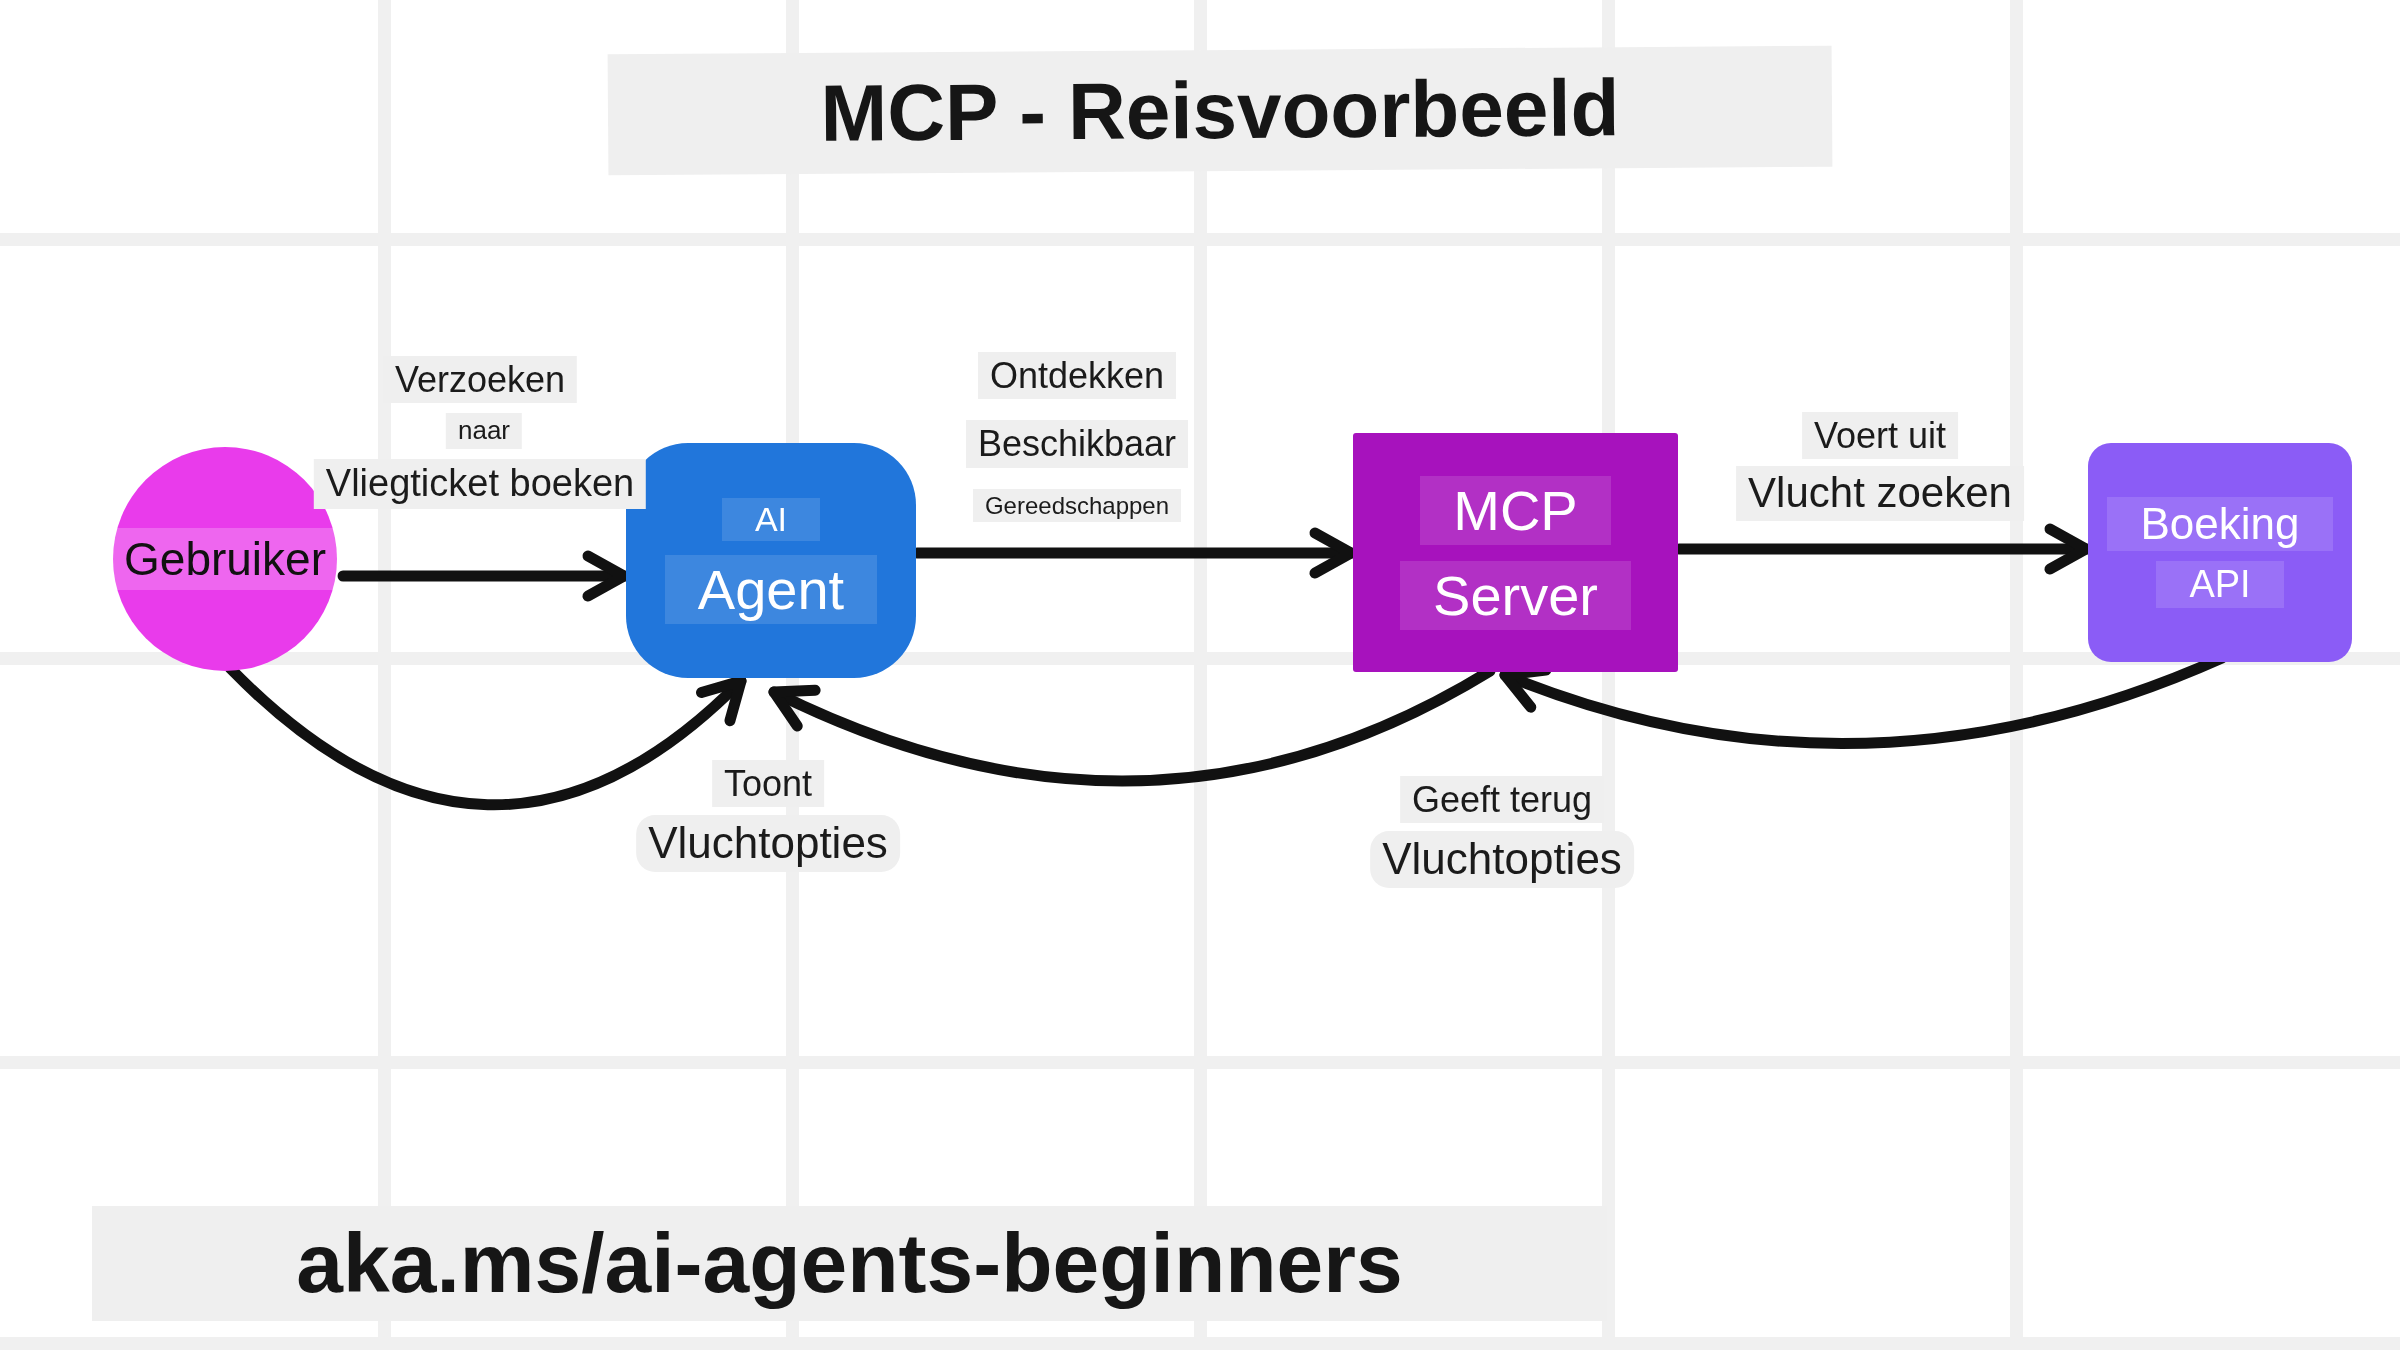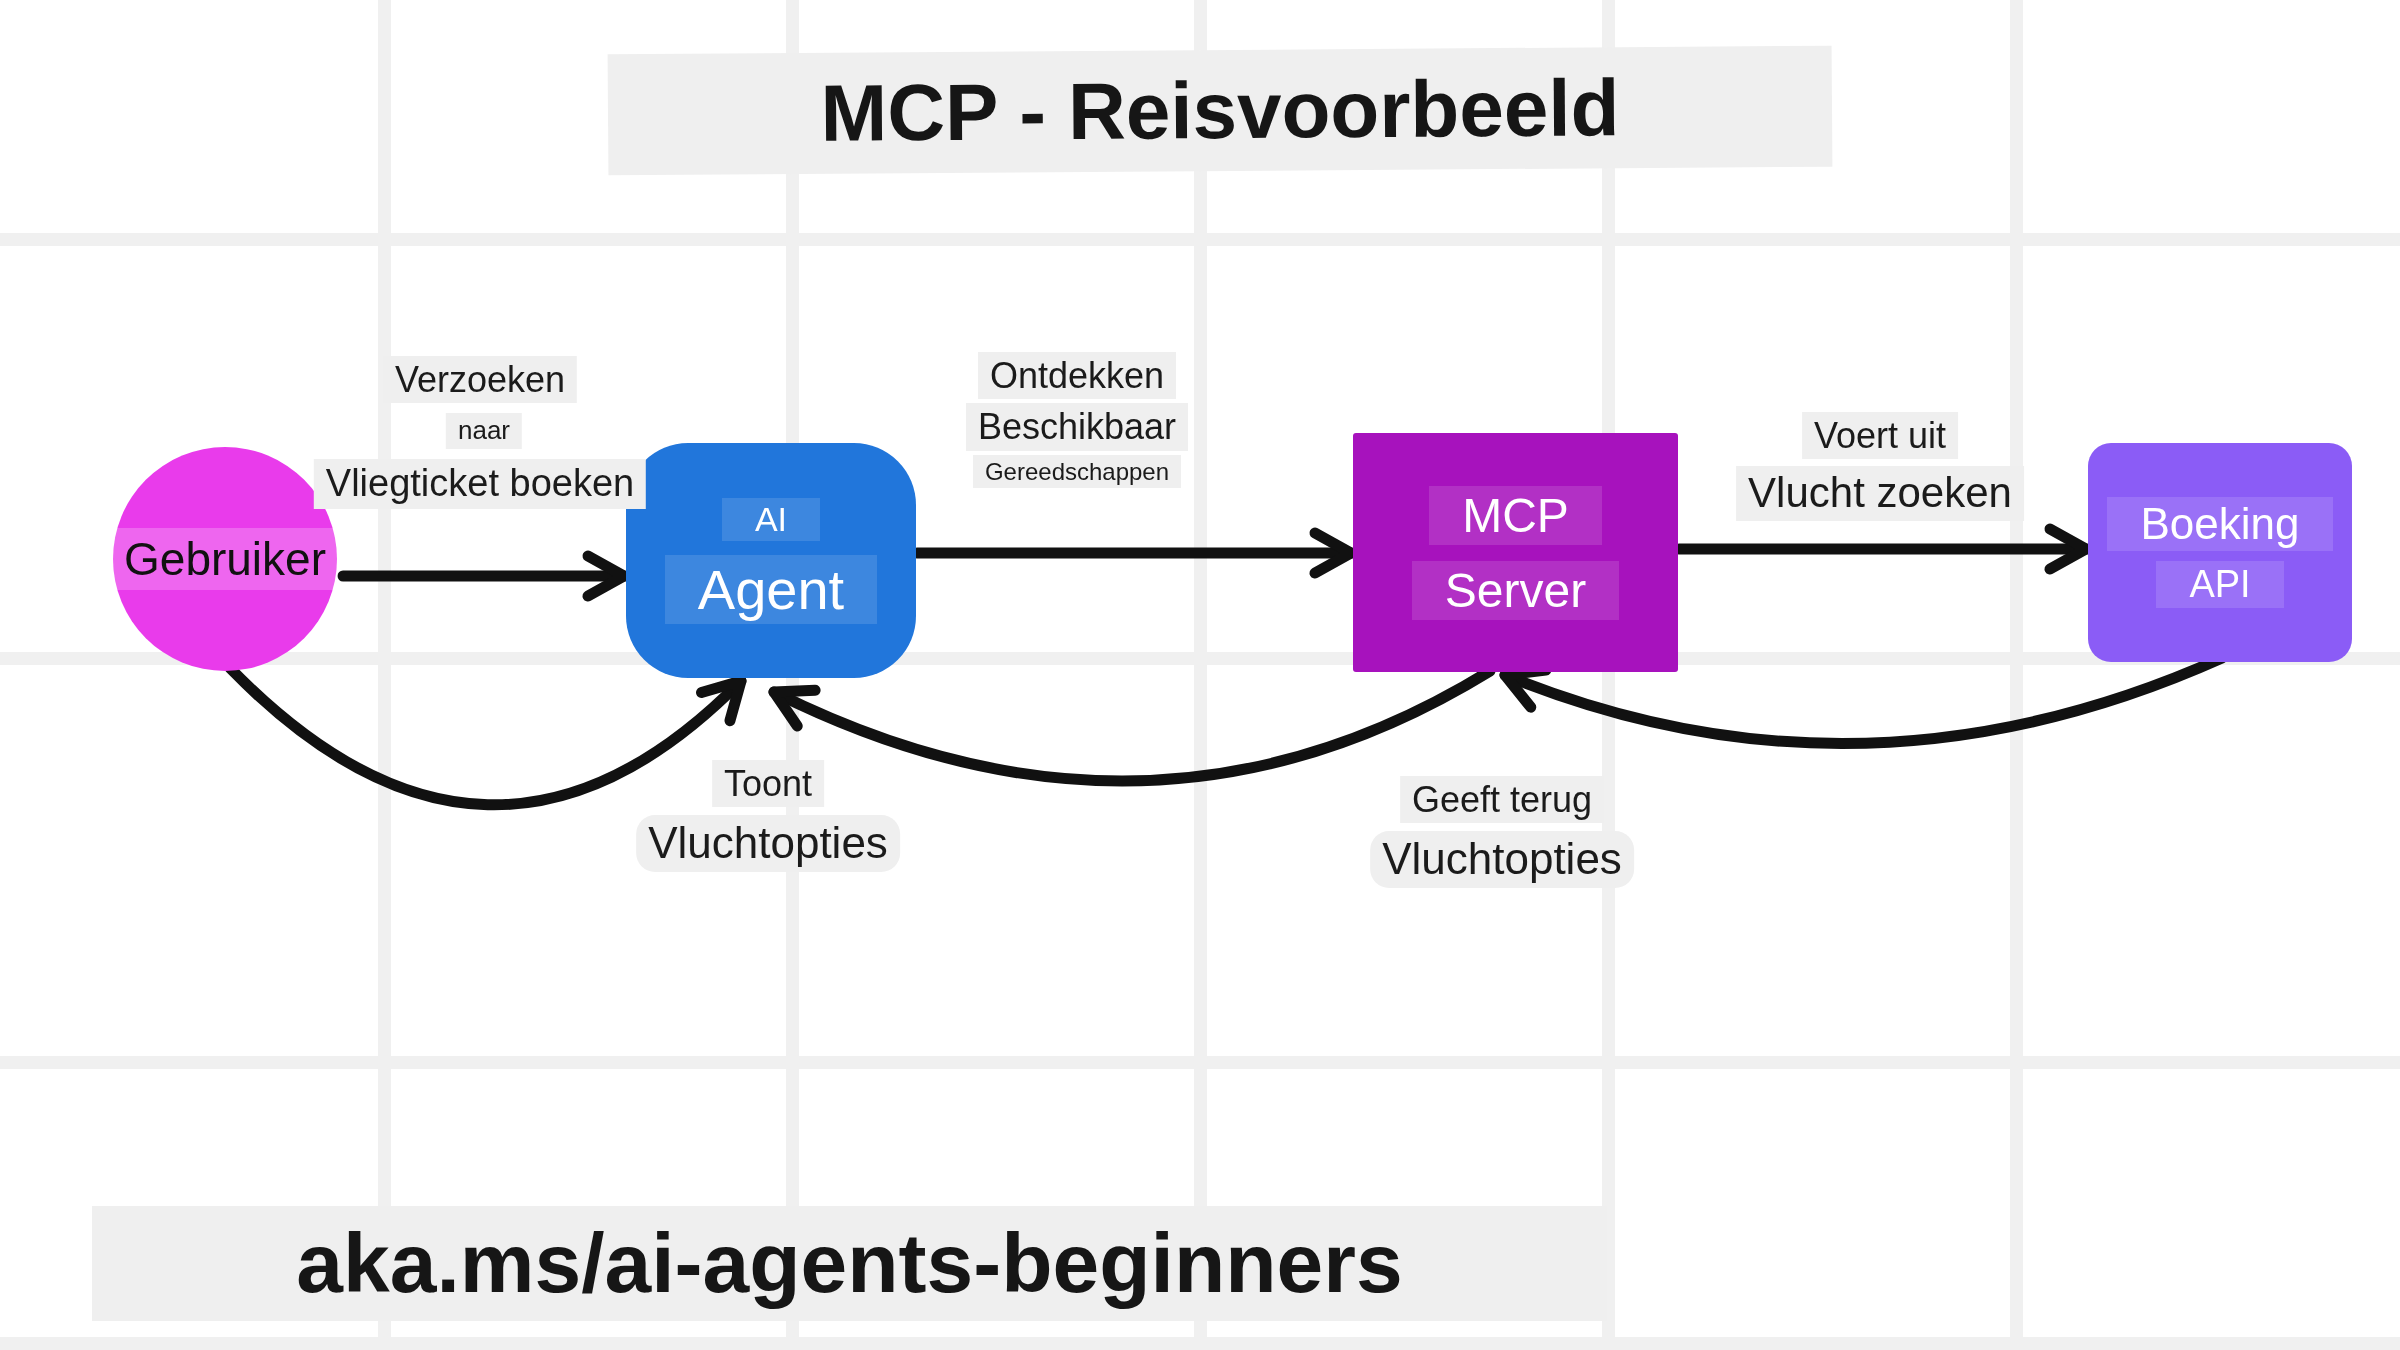--- a/index.html
+++ b/index.html
@@ -29,35 +29,35 @@
   .node .chip{background:rgba(255,255,255,0.13);padding:2px 33px;white-space:nowrap;}
   .user-node{
     left:113px;top:447px;width:224px;height:224px;border-radius:50%;
     background:#e93beb;color:#111111;
   }
   .user-node .chip{background:rgba(255,255,255,0.22);font-size:46px;padding:4px 12px;}
   .agent-node{left:626px;top:443px;width:290px;height:235px;border-radius:62px;background:#2176db;gap:14px;}
   .agent-node .l1{font-size:34px;}
   .agent-node .l2{font-size:56px;}
   .mcp-node{left:1353px;top:433px;width:325px;height:239px;border-radius:3px;background:#a712bd;gap:16px;}
-  .mcp-node .l1,.mcp-node .l2{font-size:48px;}
+  .mcp-node .l1,.mcp-node .l2{font-size:56px;}
   .booking-node{left:2088px;top:443px;width:264px;height:219px;border-radius:23px;background:#8b5cf6;gap:10px;}
   .booking-node .l1{font-size:44px;}
   .booking-node .l2{font-size:38px;}
   
   .elabel{
     position:absolute;display:flex;flex-direction:column;align-items:center;
     z-index:5;color:#1b1b1b;
   }
   .tag{background:#efefef;padding:3px 12px;white-space:nowrap;line-height:1.15;}
   .t24{font-size:24px;} .t26{font-size:26px;margin-left:8px;} .t34{font-size:34px;}
   .t36{font-size:36px;} .t38{font-size:38px;} .t40{font-size:40px;}
   .t42{font-size:42px;} .t44{font-size:44px;border-radius:19px;}
   .g-request{left:480px;top:356px;transform:translateX(-50%);gap:10px;}
-  .g-discover{left:1077px;top:352px;transform:translateX(-50%);gap:4px;}
+  .g-discover{left:1077px;top:352px;transform:translateX(-50%);gap:21px;}
   .g-execute{left:1880px;top:412px;transform:translateX(-50%);gap:7px;}
   .g-select{left:223px;top:776px;transform:translateX(-50%);gap:8px;}
   .g-show{left:768px;top:760px;transform:translateX(-50%);gap:8px;}
   .g-return{left:1502px;top:776px;transform:translateX(-50%);gap:8px;}
 </style>
 </head>
 <body>
 
 <div class="canvas">
 

